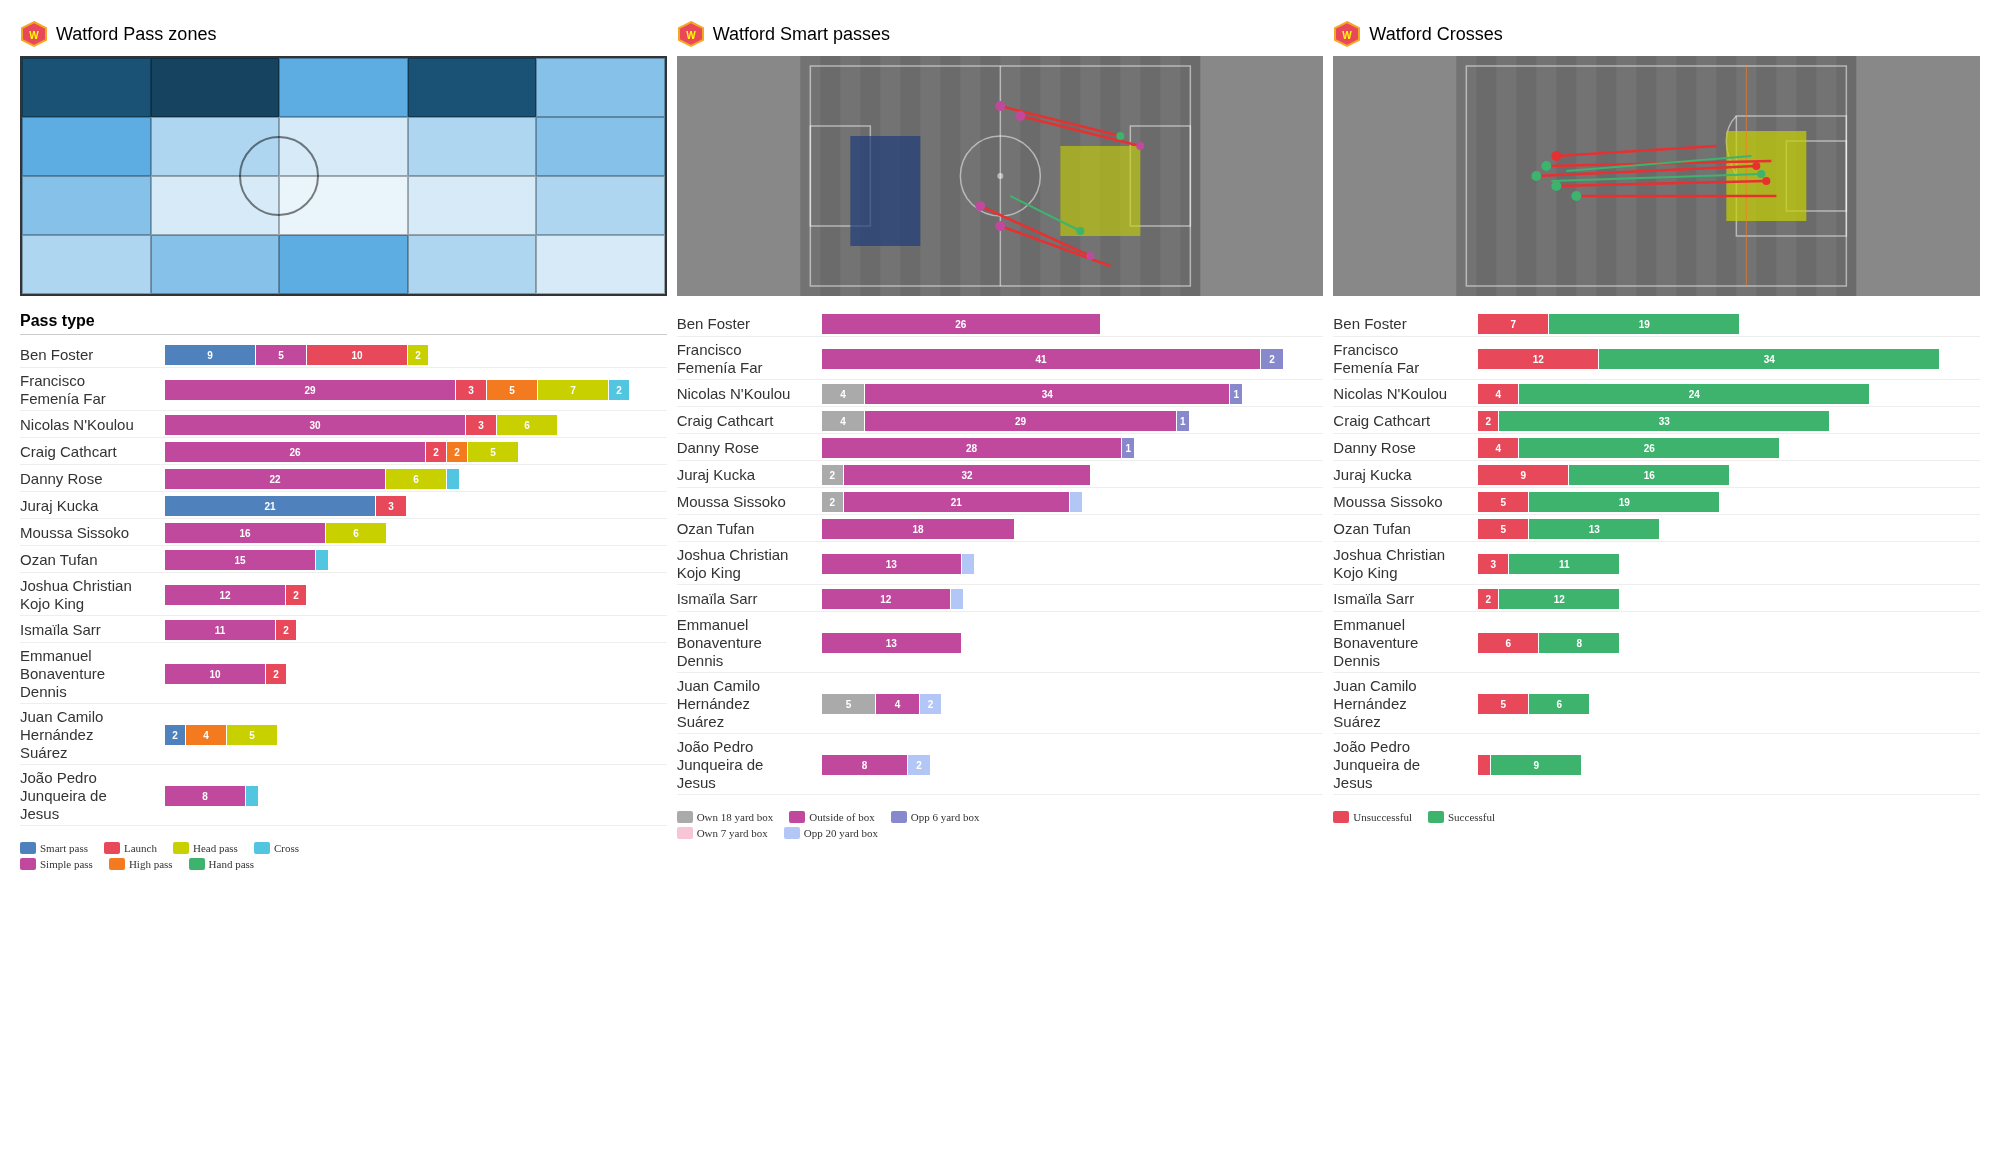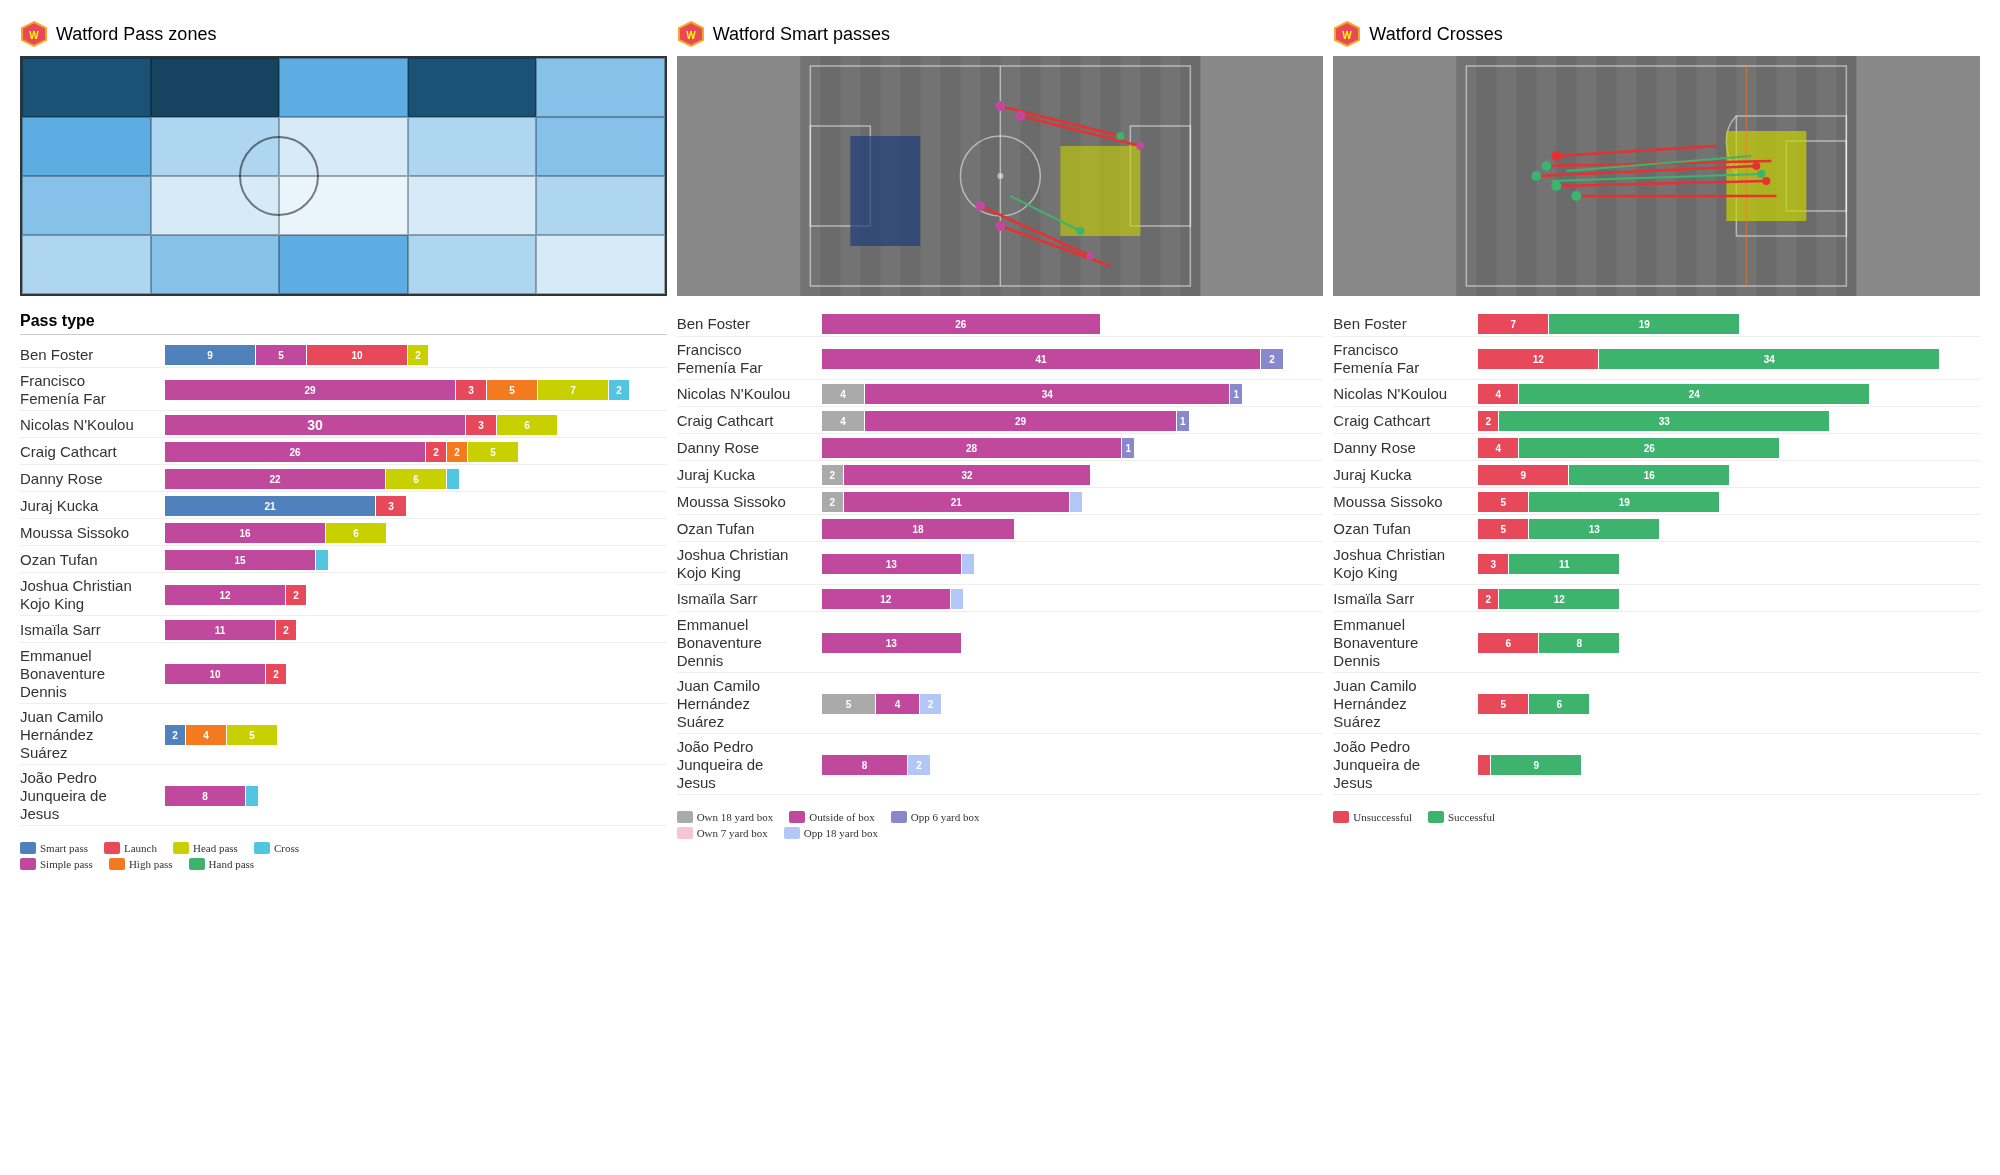--- a/index.html
+++ b/index.html
@@ -172,21 +172,21 @@
             <div class="bar" style="background: rgb(192, 73, 158); width: 290px; height: 20px; font-size: 10px; color: rgb(255, 255, 255); font-weight: bold;">29</div>
             <div class="bar" style="background: rgb(232, 73, 90); width: 30px; height: 20px; font-size: 10px; color: rgb(255, 255, 255); font-weight: bold;">3</div>
             <div class="bar" style="background: rgb(244, 122, 32); width: 50px; height: 20px; font-size: 10px; color: rgb(255, 255, 255); font-weight: bold;">5</div>
             <div class="bar" style="background: rgb(200, 208, 0); width: 70px; height: 20px; font-size: 10px; color: rgb(255, 255, 255); font-weight: bold;">7</div>
             <div class="bar" style="background: rgb(82, 197, 224); width: 20px; height: 20px; font-size: 10px; color: rgb(255, 255, 255); font-weight: bold;">2</div>
           </div>
         </div>
         <div class="player-row">
           <div class="player-name">Nicolas N'Koulou</div>
           <div class="bars-container">
-            <div class="bar" style="background: rgb(192, 73, 158); width: 300px; height: 20px; font-size: 14px; color: rgb(255, 255, 255); font-weight: bold;">30</div>
+            <div class="bar" style="background: rgb(192, 73, 158); width: 300px; height: 20px; font-size: 10px; color: rgb(255, 255, 255); font-weight: bold;">30</div>
             <div class="bar" style="background: rgb(232, 73, 90); width: 30px; height: 20px; font-size: 10px; color: rgb(255, 255, 255); font-weight: bold;">3</div>
             <div class="bar" style="background: rgb(200, 208, 0); width: 60px; height: 20px; font-size: 10px; color: rgb(255, 255, 255); font-weight: bold;">6</div>
           </div>
         </div>
         <div class="player-row">
           <div class="player-name">Craig Cathcart</div>
           <div class="bars-container">
             <div class="bar" style="background: rgb(192, 73, 158); width: 260px; height: 20px; font-size: 10px; color: rgb(255, 255, 255); font-weight: bold;">26</div>
             <div class="bar" style="background: rgb(232, 73, 90); width: 20px; height: 20px; font-size: 10px; color: rgb(255, 255, 255); font-weight: bold;">2</div>
             <div class="bar" style="background: rgb(244, 122, 32); width: 20px; height: 20px; font-size: 10px; color: rgb(255, 255, 255); font-weight: bold;">2</div>
@@ -458,21 +458,21 @@
             <span class="legend-label">Opp 6 yard box</span>
           </div>
         </div>
         <div class="legend-row">
           <div class="legend-item">
             <div class="legend-color" style="background: rgb(247, 197, 213);"></div>
             <span class="legend-label">Own 7 yard box</span>
           </div>
           <div class="legend-item">
             <div class="legend-color" style="background: rgb(179, 199, 247);"></div>
-            <span class="legend-label">Opp 18 yard box</span>
+            <span class="legend-label">Opp 20 yard box</span>
           </div>
         </div>
       </div>
     </div>
     <div class="panel">
       <div class="panel-header">
         <svg width="28" height="28" viewBox="0 0 28 28" xmlns="http://www.w3.org/2000/svg">
     <polygon points="14,2 26,8 26,20 14,26 2,20 2,8" fill="#e8495a" stroke="#f5a623" stroke-width="2"></polygon>
     <text x="14" y="19" text-anchor="middle" font-size="10" fill="yellow" font-weight="bold">W</text>
   </svg>

